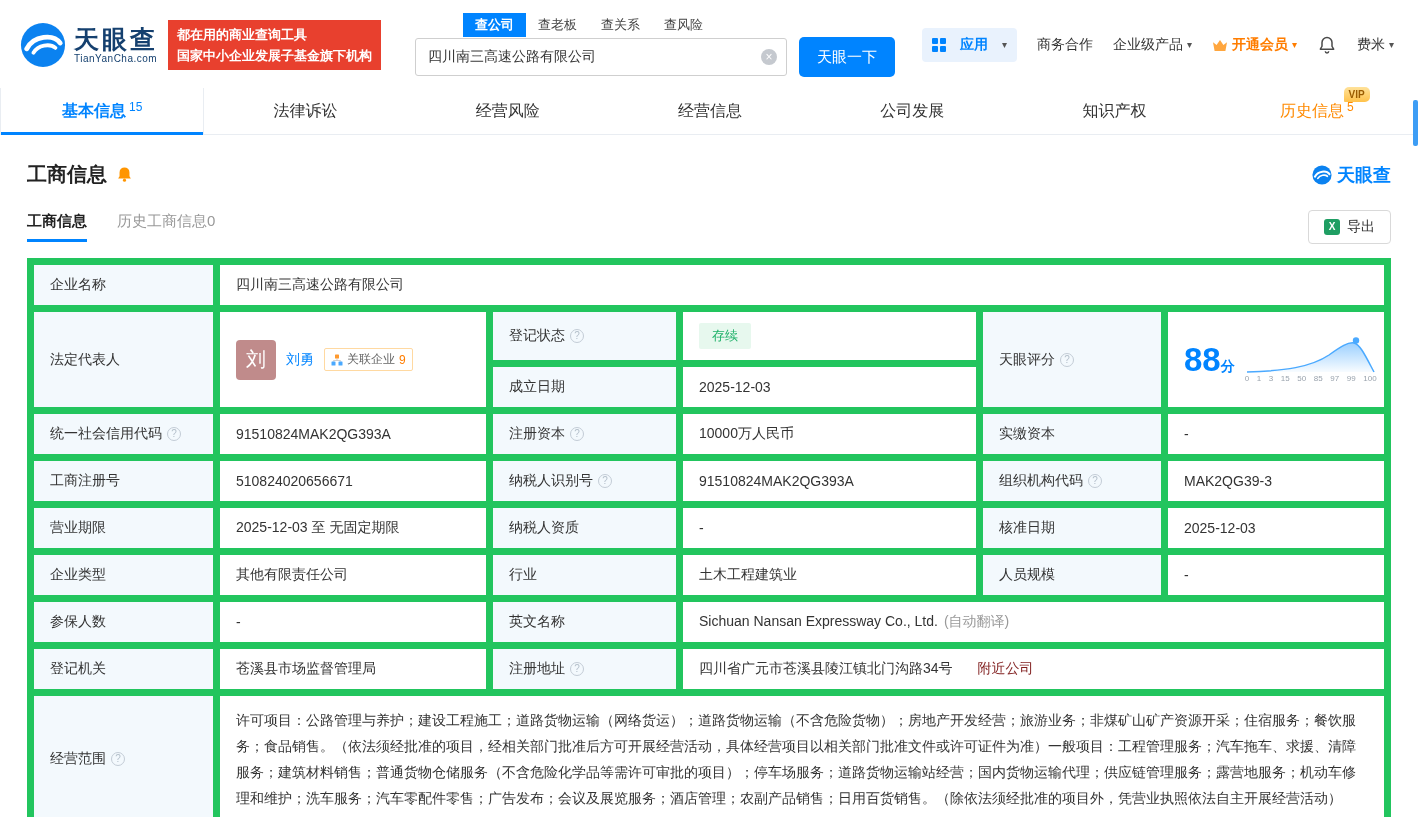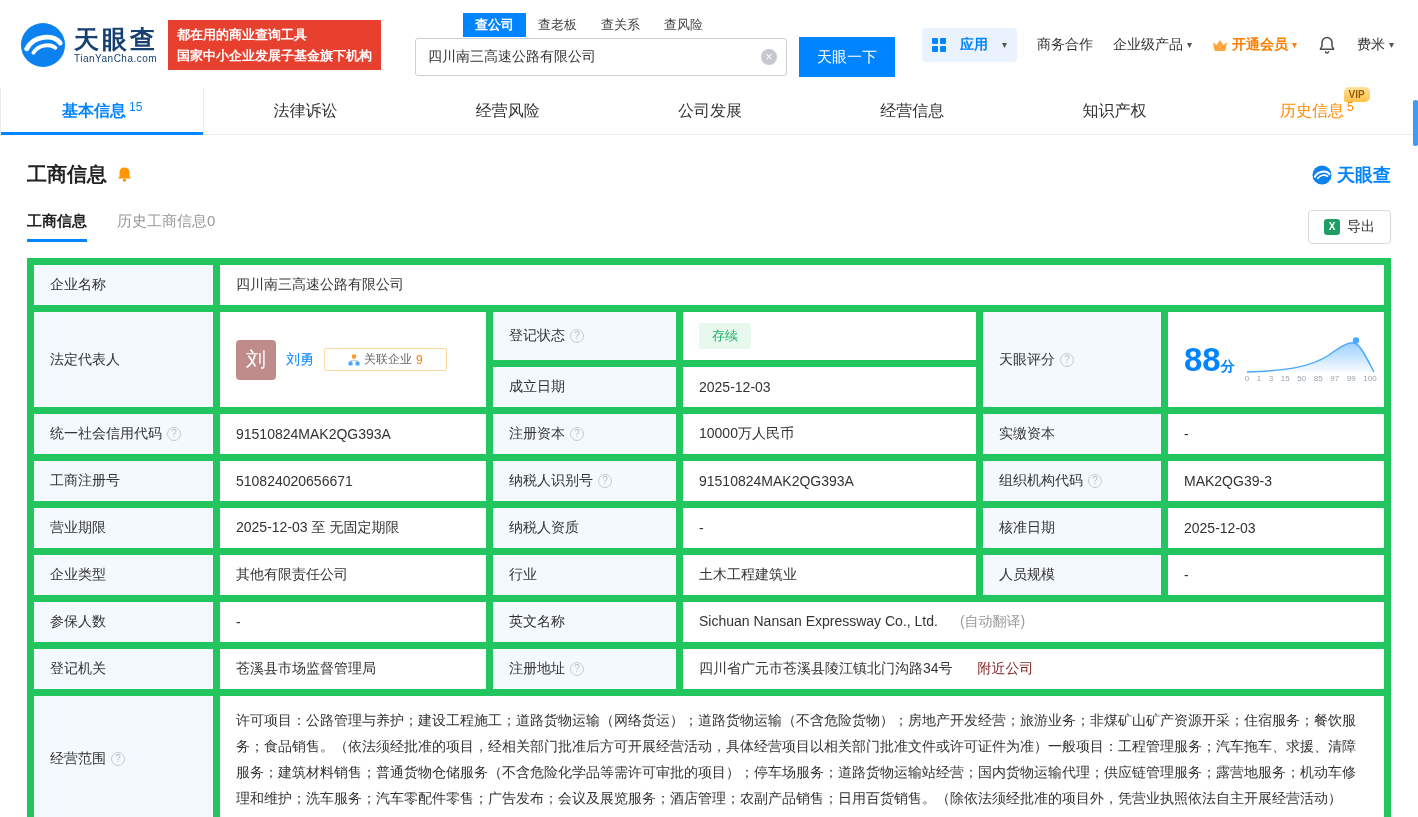--- a/index.html
+++ b/index.html
@@ -19,21 +19,21 @@
   .logo-en { font-size: 10px; color: #15406f; letter-spacing: .5px; }
   .promo { background: #e8402e; color: #fff; font-size: 13px; font-weight: 600; line-height: 21px; padding: 4px 9px; margin-left: 10px; white-space: nowrap; }
   .search-area { margin-left: 34px; }
   .search-tabs { display: flex; align-items: flex-end; padding-left: 48px; }
   .stab { font-size: 13px; color: #444; padding: 3px 12px; cursor: pointer; white-space: nowrap; }
   .stab.active { background: #0084ff; color: #fff; font-weight: 600; }
   .search-row { display: flex; align-items: center; }
   .input-wrap { position: relative; }
   .search-input { width: 372px; height: 38px; border: 1px solid #cfcfcf; border-radius: 3px; padding: 0 34px 0 12px; font-size: 14px; color: #333; outline: none; font-family: inherit; }
   .clear-btn { position: absolute; right: 10px; top: 50%; transform: translateY(-50%); width: 16px; height: 16px; border-radius: 50%; background: #c5c9cf; color: #fff; font-size: 12px; line-height: 16px; text-align: center; cursor: pointer; }
-  .search-btn { margin-left: 12px; width: 96px; height: 40px; background: #0084ff; border: none; border-radius: 0; color: #fff; font-size: 15px; cursor: pointer; font-family: inherit; white-space: nowrap; }
+  .search-btn { margin-left: 12px; width: 96px; height: 40px; background: #0084ff; border: none; border-radius: 5px; color: #fff; font-size: 15px; cursor: pointer; font-family: inherit; white-space: nowrap; }
   .top-menu { margin-left: auto; display: flex; align-items: center; gap: 20px; font-size: 14px; flex-shrink: 0; }
   .apps-btn { display: flex; align-items: center; gap: 14px; background: #e9f2fd; border-radius: 4px; padding: 8px 10px; color: #0084ff; cursor: pointer; font-weight: 600; }
   .grid-icon { display: grid; grid-template-columns: 6px 6px; gap: 2px; }
   .grid-icon i { width: 6px; height: 6px; background: #0084ff; border-radius: 1px; display: block; }
   .caret { font-size: 10px; color: #555; line-height: 1; }
   .menu-item { color: #333; cursor: pointer; display: flex; align-items: center; gap: 4px; white-space: nowrap; text-align: center; }
   .menu-item.vip { color: #ff7d00; font-weight: 700; }
   .menu-item.vip .caret { color: #ff7d00; }
   .bell-wrap { cursor: pointer; display: flex; align-items: center; }
 
@@ -65,28 +65,28 @@
 
   
   .info-table { width: 1364px; margin: 0 27px 20px; border-collapse: collapse; font-size: 14px; table-layout: fixed; }
   .info-table td { border: 7px solid #22c55e; padding: 11px 16px; vertical-align: middle; color: #333; word-break: break-word; }
   .info-table td.lbl { background: #f3f9fd; }
   .q { display: inline-block; width: 14px; height: 14px; border: 1px solid #c3ccd6; border-radius: 50%; color: #b3bfca; font-size: 10px; line-height: 12px; text-align: center; margin-left: 5px; vertical-align: 1px; cursor: pointer; }
   .status-badge { display: inline-block; background: #e7f8ee; color: #21b26b; font-size: 13px; padding: 4px 13px; border-radius: 2px; }
   .rep { display: flex; align-items: center; gap: 10px; }
   .avatar { width: 40px; height: 40px; border-radius: 4px; background: #c08b8b; color: #fff; font-size: 20px; display: flex; align-items: center; justify-content: center; cursor: pointer; flex-shrink: 0; }
   .rep-name { color: #0084ff; cursor: pointer; white-space: nowrap; }
-  .rel-badge { display: inline-flex; align-items: center; gap: 4px; border: 1px solid #ffd9a1; border-radius: 2px; padding: 2px 23px; font-size: 12px; color: #666; cursor: pointer; white-space: nowrap; }
+  .rel-badge { display: inline-flex; align-items: center; gap: 4px; border: 1px solid #ffd9a1; border-radius: 2px; padding: 2px 6px; font-size: 12px; color: #666; cursor: pointer; white-space: nowrap; }
   .rel-badge .num { color: #ff7d00; }
   .score-cell { display: flex; align-items: center; gap: 10px; }
   .score-num { color: #0084ff; font-size: 33px; font-weight: bold; line-height: 1; white-space: nowrap; }
   .score-unit { font-size: 14px; font-weight: bold; }
   .score-chart { display: flex; flex-direction: column; }
   .ticks { display: flex; justify-content: space-between; font-size: 8px; color: #9aa3ad; width: 132px; line-height: 1; margin-top: 1px; }
-  .note { color: #999; margin-left: 22px; }
+  .note { color: #999; margin-left: 6px; }
   .link { color: #7f1d1d; margin-left: 25px; cursor: pointer; white-space: nowrap; }
   .scope { line-height: 26px; }
 </style>
 </head>
 <body>
 
 <div class="page">
 
   <header class="topbar">
     <div class="logo">
@@ -165,24 +165,24 @@
           <span class="cnt">15</span>
       </span>
     </div>
     <div class="ntab">
       <span>法律诉讼</span>
     </div>
     <div class="ntab">
       <span>经营风险</span>
     </div>
     <div class="ntab">
+      <span>经营信息</span>
+    </div>
+    <div class="ntab">
       <span>公司发展</span>
-    </div>
-    <div class="ntab">
-      <span>经营信息</span>
     </div>
     <div class="ntab">
       <span>知识产权</span>
     </div>
     <div class="ntab history">
       <span class="ntab-inner">
         <span class="vip-badge">VIP</span>
         <span>历史信息</span>
           <span class="cnt">5</span>
       </span>

